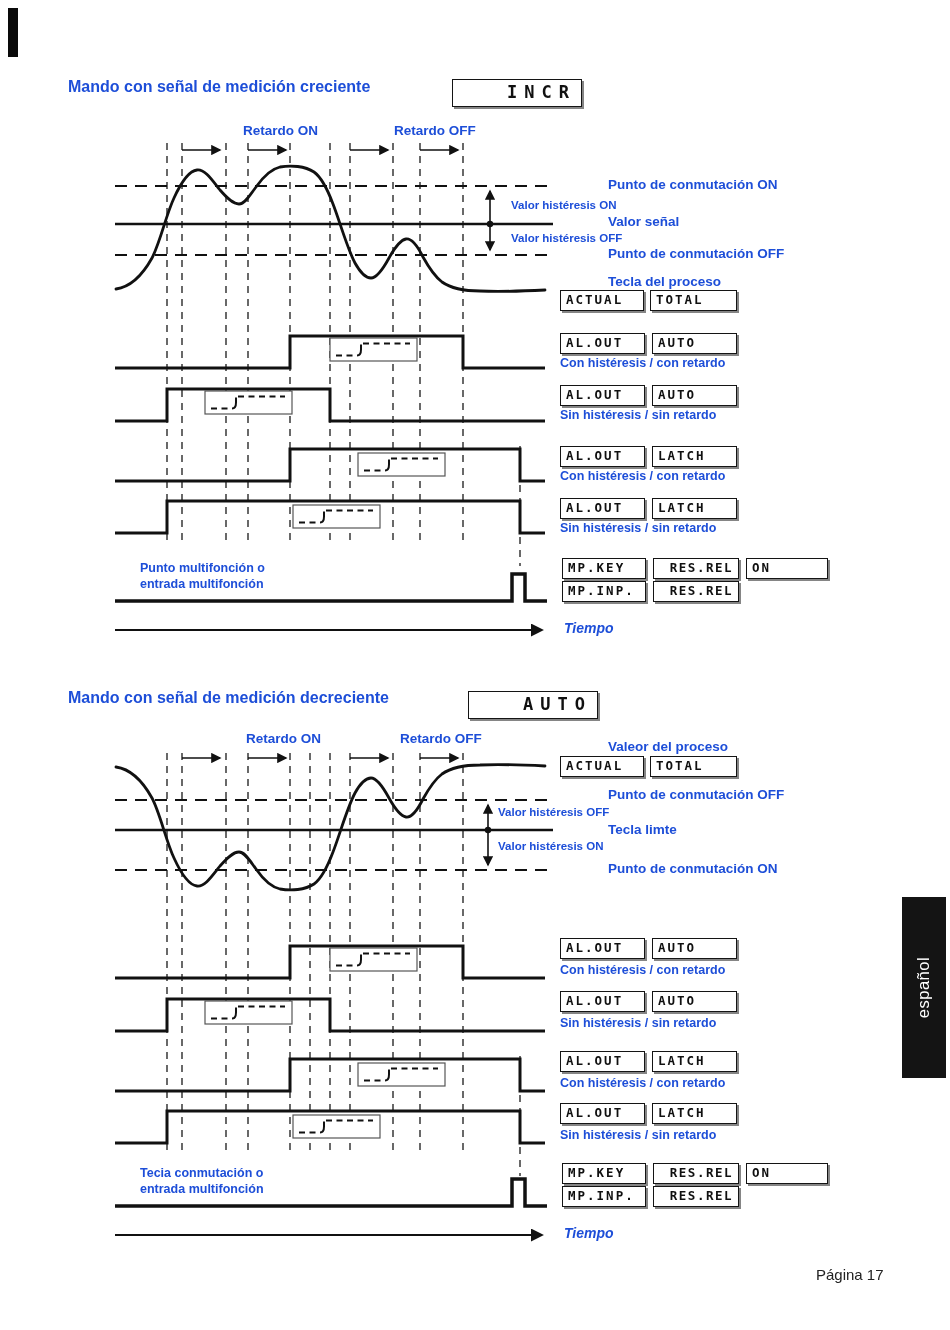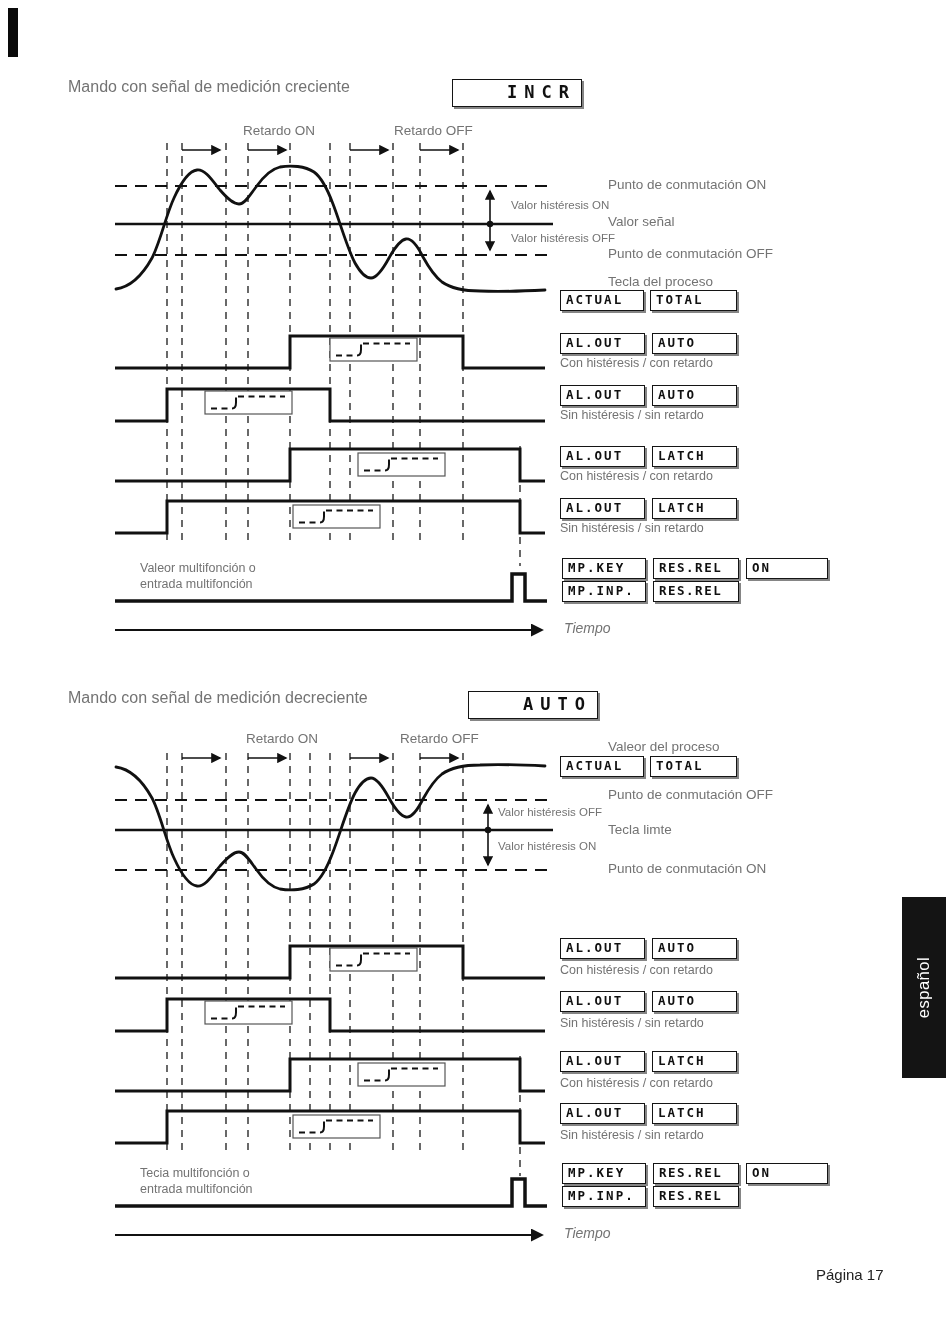--- a/index.html
+++ b/index.html
@@ -1,33 +1,33 @@
 <!DOCTYPE html>
 <html><head>
 <meta charset="utf-8">
 <style>
   html,body{margin:0;padding:0;background:#fff;}
   .page{position:relative;width:950px;height:1330px;background:#ffffff;overflow:hidden;
         font-family:"Liberation Sans",sans-serif;color:#111;}
   svg.lineart{position:absolute;left:0;top:0;z-index:1;}
-  .lb{position:absolute;z-index:3;color:#737373;font-weight:normal;white-space:nowrap;line-height:1.12;}
+  .lb{position:absolute;z-index:3;color:#1d4ed8;font-weight:bold;white-space:nowrap;line-height:1.12;}
   .s16{font-size:16px;}
   .s13{font-size:13.5px;padding-left:48px;}
   .s12{font-size:12.5px;}
   .s11{font-size:11.5px;}
   .tiempo{font-style:italic;font-size:14px;}
   .pagenum{font-weight:normal;font-size:15px;color:#222;}
   .lcd{position:absolute;z-index:3;box-sizing:border-box;height:21px;
        border:1.8px solid #141414;background:#fff;box-shadow:2px 2px 0 #858585;
        font-family:"DejaVu Sans Mono",monospace;font-weight:bold;font-size:12.5px;
        line-height:17px;letter-spacing:2px;padding:0 5px;color:#101010;
        white-space:nowrap;overflow:hidden;}
   .lcd-l{text-align:left;}
   .lcd-r{text-align:left;}
-  .lcd-c{text-align:left;letter-spacing:1.5px;}
+  .lcd-c{text-align:right;letter-spacing:1.5px;}
   .lcd.big{height:28px;font-size:17px;line-height:24px;letter-spacing:7px;text-align:right;}
   .lang{position:absolute;z-index:4;left:902px;top:897px;width:44px;height:181px;
         background:#141414;display:flex;align-items:center;justify-content:center;}
   .lang span{color:#fff;font-size:16.5px;font-weight:normal;transform:rotate(-90deg);
         letter-spacing:0.5px;white-space:nowrap;}
   .edge-mark{position:absolute;z-index:4;left:8px;top:8px;width:10px;height:49px;background:#0a0a0a;}
 </style>
 </head>
 <body>
 
@@ -212,21 +212,21 @@
   <div class="lb s12" style="left:560px;top:408px;">Sin histéresis / sin retardo</div>
 
   <div class="lcd lcd-l" style="left:560px;top:446px;width:85px;">AL.OUT</div>
   <div class="lcd lcd-r" style="left:652px;top:446px;width:85px;">LATCH</div>
   <div class="lb s12" style="left:560px;top:469px;">Con histéresis / con retardo</div>
 
   <div class="lcd lcd-l" style="left:560px;top:498px;width:85px;">AL.OUT</div>
   <div class="lcd lcd-r" style="left:652px;top:498px;width:85px;">LATCH</div>
   <div class="lb s12" style="left:560px;top:521px;">Sin histéresis / sin retardo</div>
 
-  <div class="lb s12" style="left:140px;top:561px;">Valeor multifonción o</div>
+  <div class="lb s12" style="left:140px;top:561px;">Punto multifonción o</div>
   <div class="lb s12" style="left:140px;top:577px;">entrada multifonción</div>
 
   <div class="lcd lcd-r" style="left:562px;top:558px;width:84px;">MP.KEY</div>
   <div class="lcd lcd-c" style="left:653px;top:558px;width:86px;">RES.REL</div>
   <div class="lcd lcd-r" style="left:746px;top:558px;width:82px;">ON</div>
   <div class="lcd lcd-l" style="left:562px;top:581px;width:84px;">MP.INP.</div>
   <div class="lcd lcd-c" style="left:653px;top:581px;width:86px;">RES.REL</div>
 
   <div class="lb tiempo" style="left:564px;top:621px;">Tiempo</div>
 
@@ -255,21 +255,21 @@
   <div class="lb s12" style="left:560px;top:1016px;">Sin histéresis / sin retardo</div>
 
   <div class="lcd lcd-l" style="left:560px;top:1051px;width:85px;">AL.OUT</div>
   <div class="lcd lcd-r" style="left:652px;top:1051px;width:85px;">LATCH</div>
   <div class="lb s12" style="left:560px;top:1076px;">Con histéresis / con retardo</div>
 
   <div class="lcd lcd-l" style="left:560px;top:1103px;width:85px;">AL.OUT</div>
   <div class="lcd lcd-r" style="left:652px;top:1103px;width:85px;">LATCH</div>
   <div class="lb s12" style="left:560px;top:1128px;">Sin histéresis / sin retardo</div>
 
-  <div class="lb s12" style="left:140px;top:1166px;">Tecia multifonción o</div>
+  <div class="lb s12" style="left:140px;top:1166px;">Tecia conmutación o</div>
   <div class="lb s12" style="left:140px;top:1182px;">entrada multifonción</div>
 
   <div class="lcd lcd-r" style="left:562px;top:1163px;width:84px;">MP.KEY</div>
   <div class="lcd lcd-c" style="left:653px;top:1163px;width:86px;">RES.REL</div>
   <div class="lcd lcd-r" style="left:746px;top:1163px;width:82px;">ON</div>
   <div class="lcd lcd-l" style="left:562px;top:1186px;width:84px;">MP.INP.</div>
   <div class="lcd lcd-c" style="left:653px;top:1186px;width:86px;">RES.REL</div>
 
   <div class="lb tiempo" style="left:564px;top:1226px;">Tiempo</div>
 

